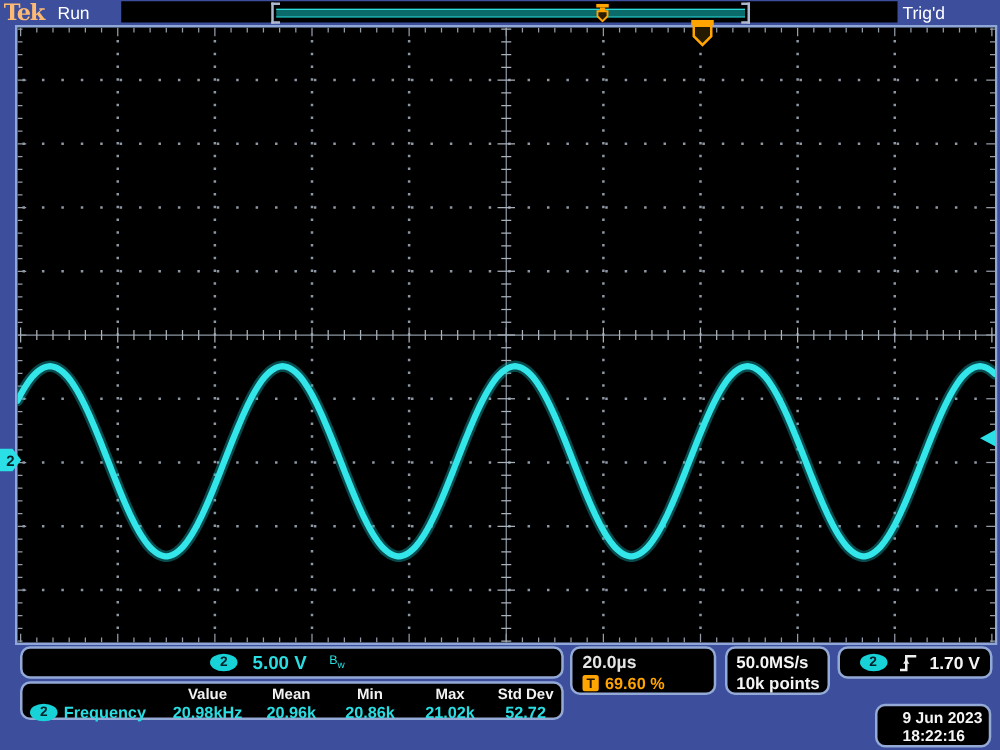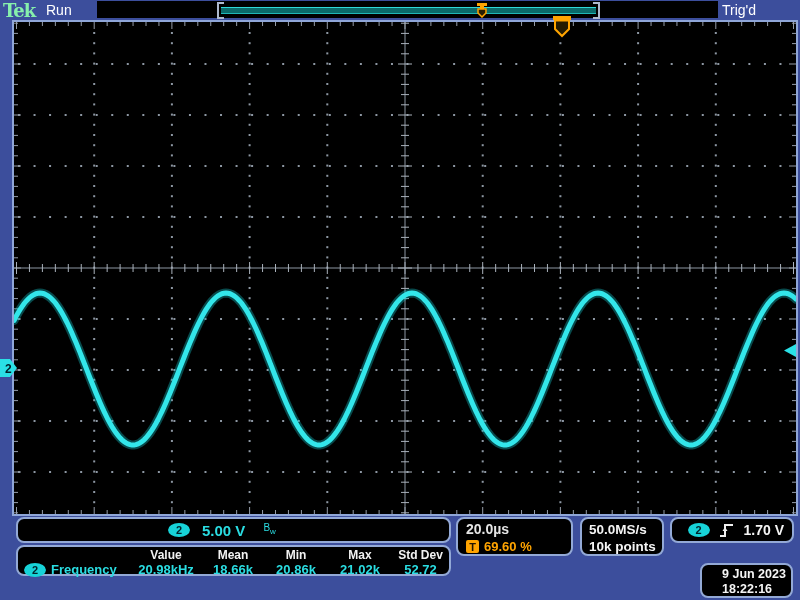--- a/index.html
+++ b/index.html
@@ -4,21 +4,21 @@
 <style>
   html,body{margin:0;padding:0;background:#222;}
   .screen{
     position:relative;width:800px;height:600px;overflow:hidden;
     background:#3c4e9c;
     font-family:"Liberation Sans","DejaVu Sans",sans-serif;
     -webkit-font-smoothing:antialiased;
   }
   
   .topbar{position:absolute;left:0;top:0;width:800px;height:20px;}
-  .tek-logo{position:absolute;left:3px;top:0px;color:#86efac;font-size:18px;font-weight:bold;letter-spacing:-1px;font-family:"DejaVu Serif","Liberation Serif",serif;}
+  .tek-logo{position:absolute;left:3px;top:0px;color:#fdba74;font-size:18px;font-weight:bold;letter-spacing:-1px;font-family:"DejaVu Serif","Liberation Serif",serif;}
   .run-status{position:absolute;left:46px;top:2px;color:#ffffff;font-size:14px;font-weight:normal;}
   .trigd{position:absolute;left:722px;top:2px;color:#ffffff;font-size:14px;font-weight:normal;}
   .record-bar{position:absolute;left:97px;top:1px;width:621px;height:17px;background:#000;}
   .record-band{position:absolute;left:124px;top:6px;width:375px;height:5px;background:#0b6a6a;border-top:1px solid #2fd8d8;border-bottom:1px solid #1fb7b7;}
   .bracket{position:absolute;top:1px;width:5px;height:13px;}
   .bracket.left{left:120px;border-left:2px solid #aeb9cf;border-top:2px solid #aeb9cf;border-bottom:2px solid #aeb9cf;}
   .bracket.right{left:496px;border-right:2px solid #aeb9cf;border-top:2px solid #aeb9cf;border-bottom:2px solid #aeb9cf;}
   .mini-trig{position:absolute;left:379px;top:2px;}
   
   .graticule{position:absolute;left:12px;top:20px;width:782px;height:492px;background:#000;border:2px solid #8fa6d8;}
@@ -1216,21 +1216,21 @@
       <span class="h">Min</span>
       <span class="h">Max</span>
       <span class="h">Std Dev</span>
     </div>
     <div class="meas-grid">
       <span class="meas-name">
         <span class="badge">2</span>
         <span>Frequency</span>
       </span>
       <span class="d">20.98kHz</span>
-      <span class="d">18.66k</span>
+      <span class="d">20.96k</span>
       <span class="d">20.86k</span>
       <span class="d">21.02k</span>
       <span class="d">52.72</span>
     </div>
   </div>
 
   <div class="robox tb-box">
     <div class="tb-time">20.0µs</div>
     <div class="tb-trig">
       <span class="t-icon">T</span>

